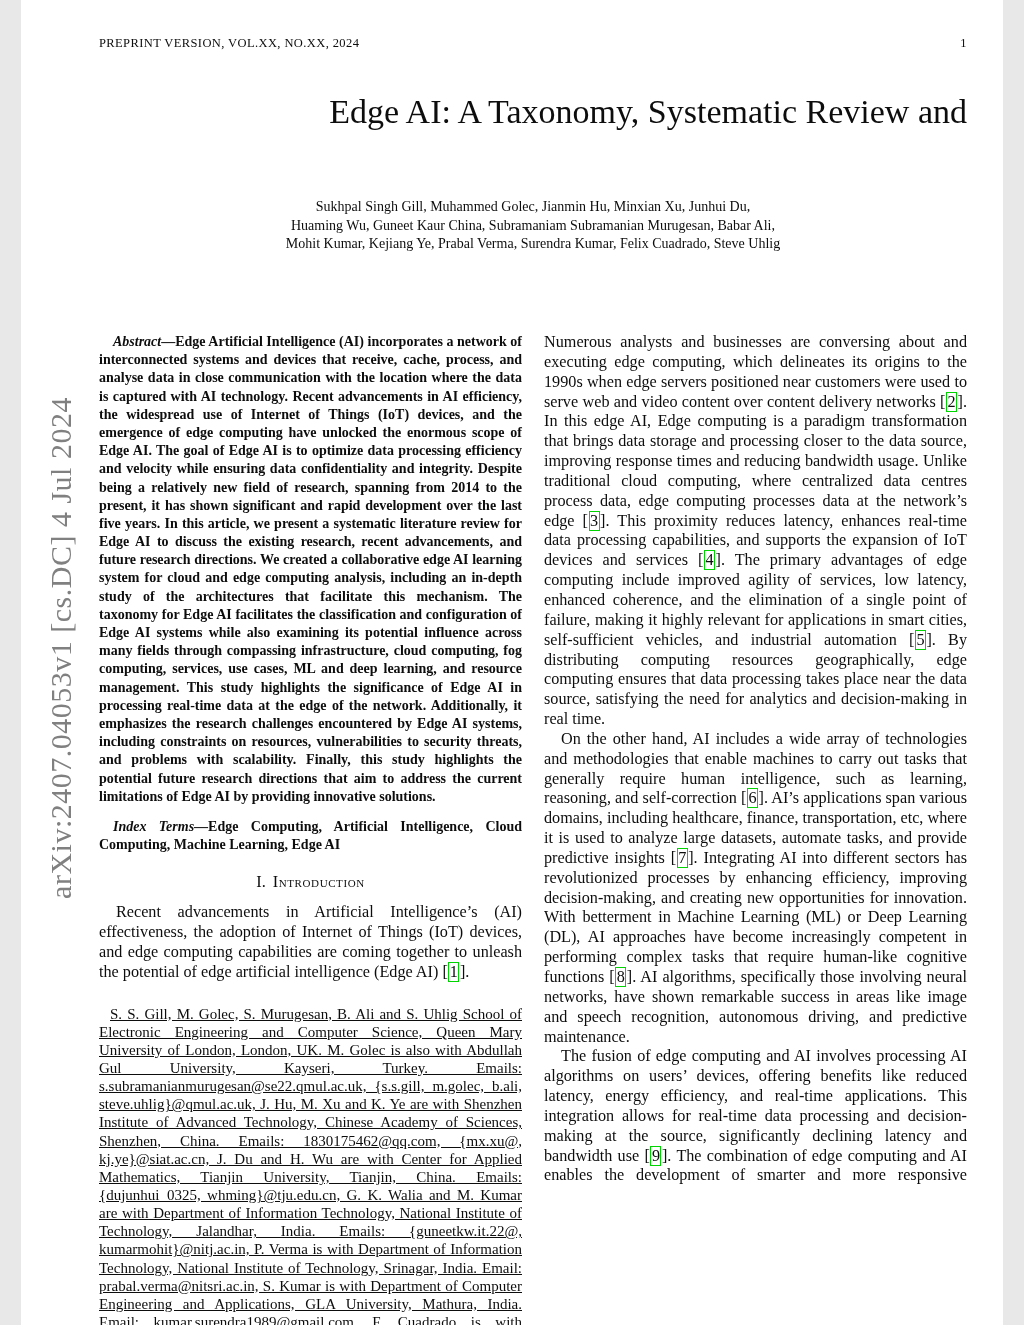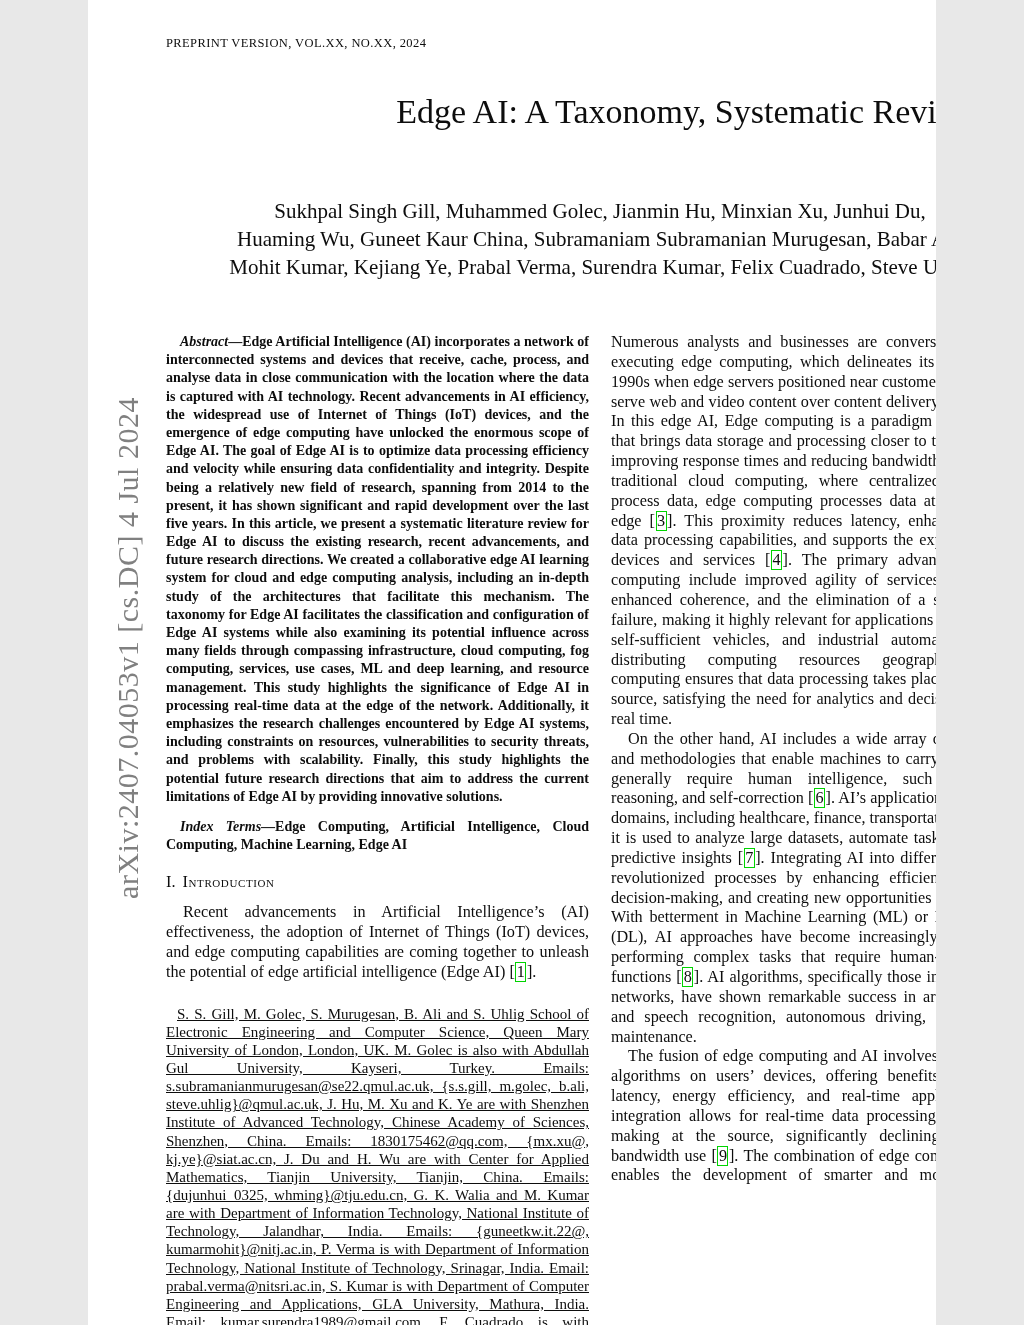--- a/index.html
+++ b/index.html
@@ -1,18 +1,18 @@
 <!DOCTYPE html>
 <html><head>
 <meta charset="utf-8">
 <style>
   html,body { margin:0; padding:0; background:#e8e8e8; }
   .page {
     position:relative;
-    width:848px; height:1325px;
+    width:982px; height:1325px;
     margin:0 auto;
     background:#ffffff;
     font-family:"Liberation Serif", serif;
     color:#0d0d0d;
     overflow:hidden;
   }
   .running-header {
     position:absolute; top:36px; left:78px; width:868px;
     display:flex; justify-content:space-between;
     font-size:12.5px; letter-spacing:0.4px;
@@ -25,36 +25,37 @@
   }
   .paper-title {
     position:absolute; top:88px; left:78px; width:868px;
     text-align:right;
     font-size:34px; font-weight:normal; line-height:1.42;
     margin:0;
   }
   .author-block {
     position:absolute; top:198px; left:78px; width:868px;
     text-align:center;
-    font-size:21px; line-height:1.33;
+    font-size:14px; line-height:1.33;
   }
   .columns {
     position:absolute; top:333px; left:78px; width:868px;
     display:flex; gap:22px;
   }
   .col { width:425px; }
   .abstract-para, .index-terms-para {
     font-weight:bold;
     font-size:14px; line-height:1.3;
     text-align:justify; text-indent:14px;
     margin:0 0 12px 0;
   }
   .lead-italic { font-style:italic; }
   .section-heading {
     font-size:16.3px; font-weight:normal;
+    text-align:center;
     margin:18px 0 11px 0;
   }
   .sc { font-variant:small-caps; letter-spacing:0.6px; margin-left:7px; }
   .body-para {
     font-size:16.2px; line-height:1.225;
     text-align:justify; text-indent:17px;
     margin:0;
   }
   .noindent { text-indent:0; }
   .justify-last { text-align-last:justify; }

